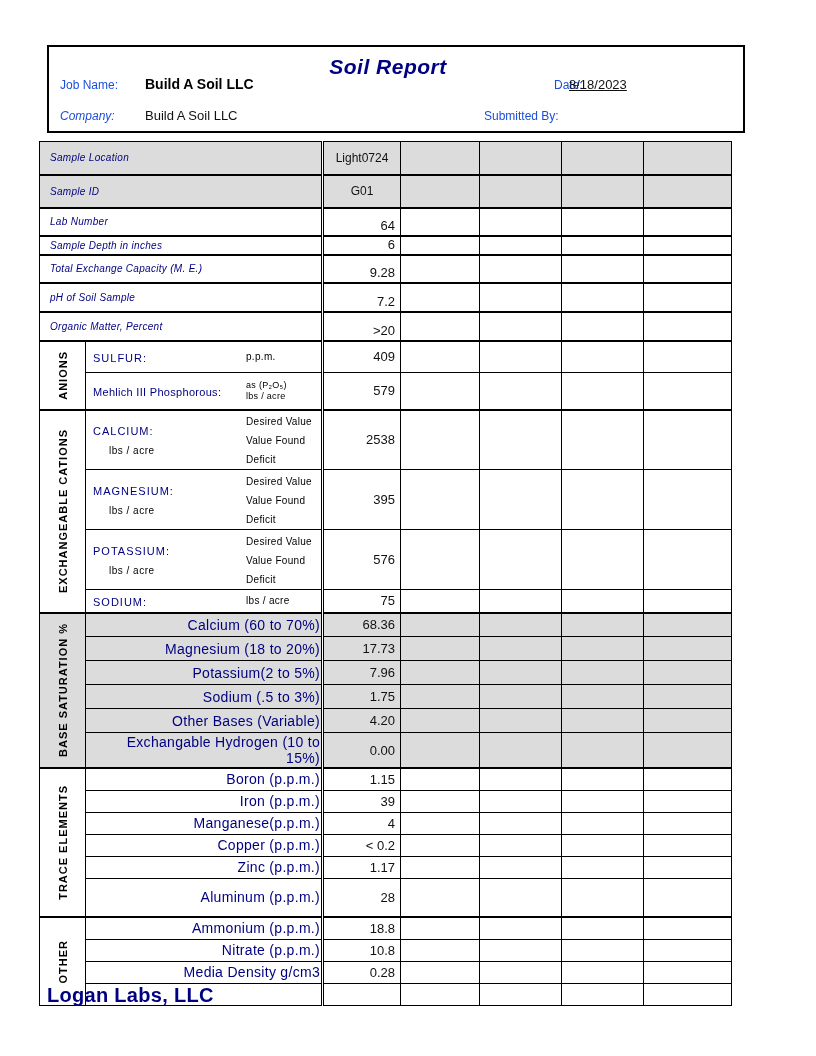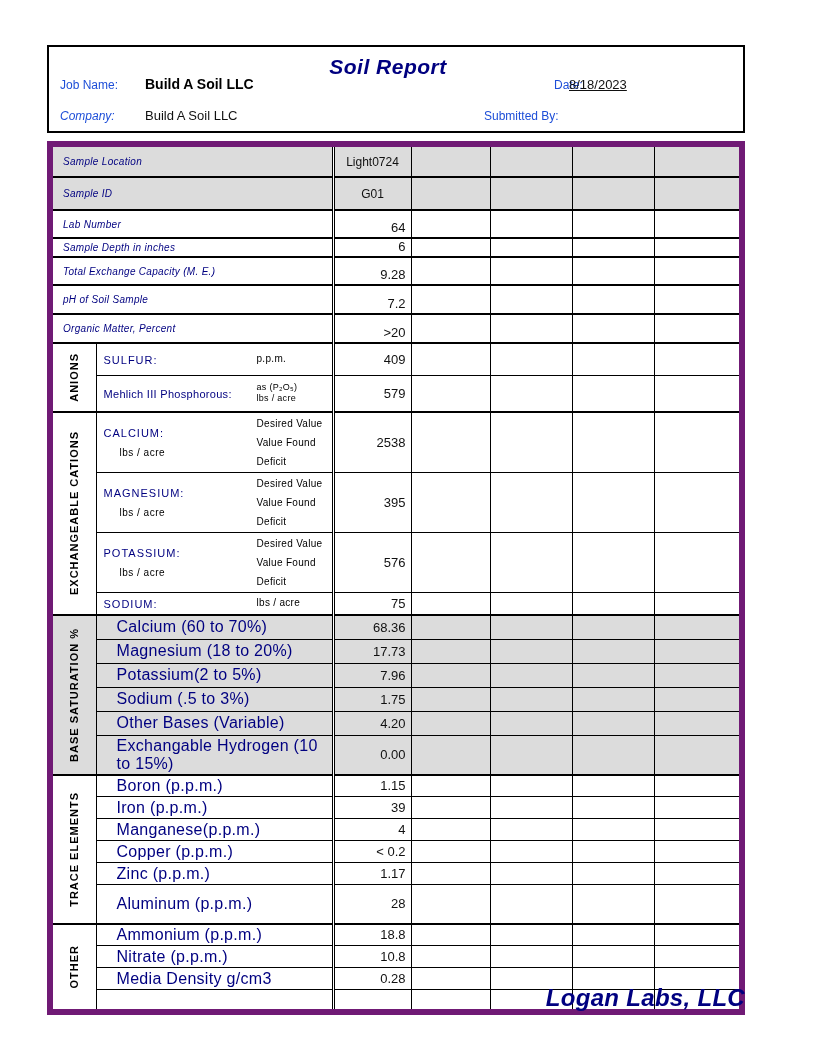--- a/index.html
+++ b/index.html
@@ -15,54 +15,54 @@
   .hval{position:absolute;font-size:13px;color:#111;}
   .p-joblab{left:11px;top:31px;}
   .p-jobval{left:96px;top:29px;font-weight:bold;font-size:14px;color:#000;}
   .p-datelab{left:505px;top:31px;}
   .p-dateval{left:520px;top:30px;text-decoration:underline;}
   .p-complab{left:11px;top:62px;font-style:italic;}
   .p-compval{left:96px;top:61px;}
   .p-sublab{left:435px;top:62px;}
 
   
-  table.soil{position:absolute;left:47px;top:141px;border-collapse:collapse;
-             table-layout:fixed;border:6px solid #701a75;}
+  table.soil{position:absolute;left:39px;top:141px;border-collapse:collapse;
+             table-layout:fixed;border:1px solid #701a75;}
   .soil td{border:1px solid #000;overflow:hidden;vertical-align:middle;}
   tr.bt2 > td{border-top:2px solid #000;}
   td.v1{border-left:3px double #000;}
   tr.shade > td{background:#dcdcdc;}
 
   td.ilab{color:#000080;font-style:italic;font-size:10px;padding-left:10px;letter-spacing:.3px;}
   td.c{text-align:center;font-size:12px;color:#111;}
   td.rb{text-align:right;vertical-align:bottom;font-size:13px;padding:0 5px 2px 0;color:#111;}
   td.rm{text-align:right;font-size:13px;padding-right:5px;color:#111;}
-  td.lab3{color:#000080;font-size:16px;padding-left:20px;letter-spacing:.3px;}
+  td.lab3{color:#000080;font-size:14px;padding-left:20px;letter-spacing:.3px;text-align:right;}
 
   td.sec{text-align:center;padding:0;}
   .vtext{writing-mode:vertical-rl;transform:rotate(180deg);margin:0 auto;
          font-weight:bold;font-size:11px;letter-spacing:1px;color:#000;white-space:nowrap;}
 
   td.lab2{padding:0;}
   .labwrap{position:relative;padding-left:7px;}
   .nname{color:#000080;font-size:11px;letter-spacing:1px;white-space:nowrap;}
   .nname.mixed{letter-spacing:.3px;margin-top:43px;}
   .nblock{line-height:17px;}
   .nunit{color:#000;font-size:10px;padding-left:16px;letter-spacing:.5px;white-space:nowrap;}
   .sub{position:absolute;left:160px;top:50%;transform:translateY(-50%);
        font-size:10px;color:#000;line-height:12px;white-space:nowrap;letter-spacing:.3px;}
   .sub2{font-size:9px;line-height:11px;}
   .sub2 span{display:block;}
   .dvf{position:absolute;left:160px;top:50%;transform:translateY(-50%);
        display:flex;flex-direction:column;font-size:10px;color:#000;line-height:19px;
        white-space:nowrap;letter-spacing:.3px;}
 
   
-  .footer{position:absolute;left:47px;top:984px;width:698px;text-align:right;
-          font-weight:bold;font-style:italic;font-size:24px;color:#000080;letter-spacing:.3px;}
+  .footer{position:absolute;left:47px;top:984px;width:698px;
+          font-weight:bold;font-size:20px;color:#000080;letter-spacing:.3px;}
 </style>
 </head>
 <body>
 
 <div class="page">
 
   <div class="hdr">
     <div class="title">Soil Report</div>
     <span class="hlab p-joblab">Job Name:</span>
     <span class="hval p-jobval">Build A Soil LLC</span>

